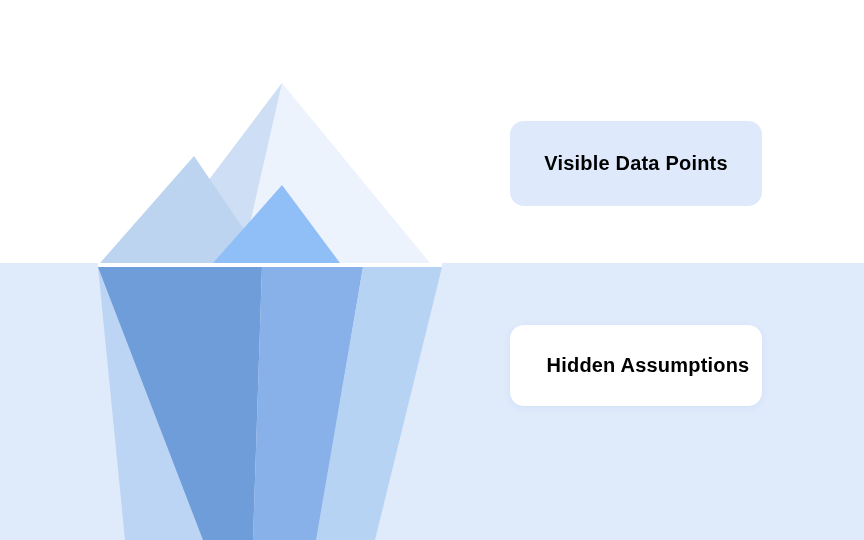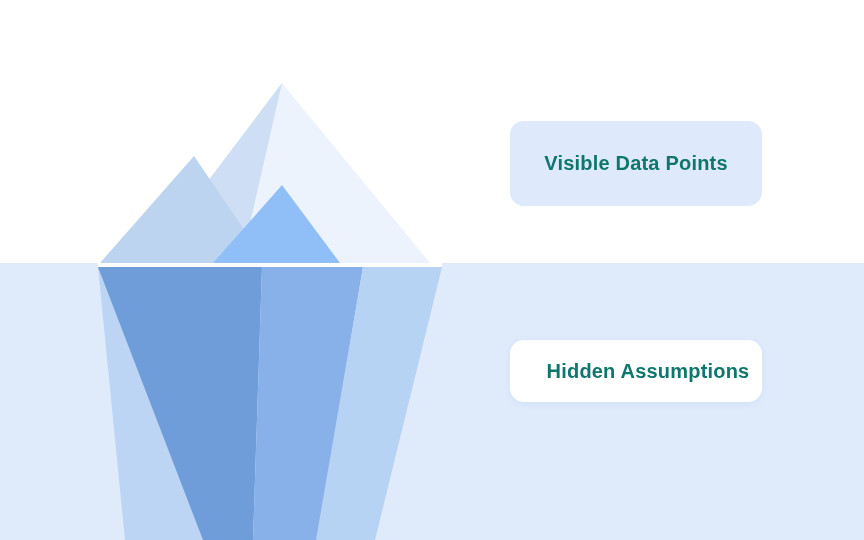--- a/index.html
+++ b/index.html
@@ -24,31 +24,31 @@
     border-radius: 14px;
     display: flex;
     align-items: center;
     justify-content: center;
     box-sizing: border-box;
   }
   .label-card .label-text {
     font-size: 20px;
     font-weight: 700;
     letter-spacing: 0.2px;
-    color: #0f766e;
+    color: #000000;
     white-space: nowrap;
   }
   .card-above {
     top: 121px;
     height: 85px;
     background: #DEEAFB;
   }
   .card-below {
-    top: 340px;
-    height: 62px;
+    top: 325px;
+    height: 81px;
     background: #FFFFFF;
     box-shadow: 0 2px 6px rgba(110, 157, 217, 0.10);
     padding-left: 24px;
   }
 </style>
 </head>
 <body>
 
 <div class="canvas">
 

